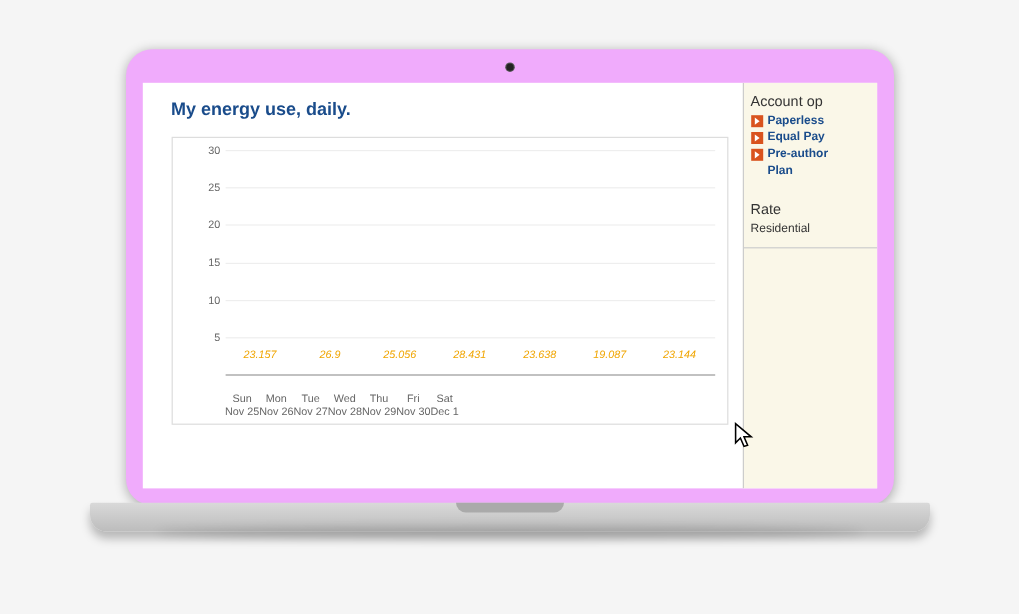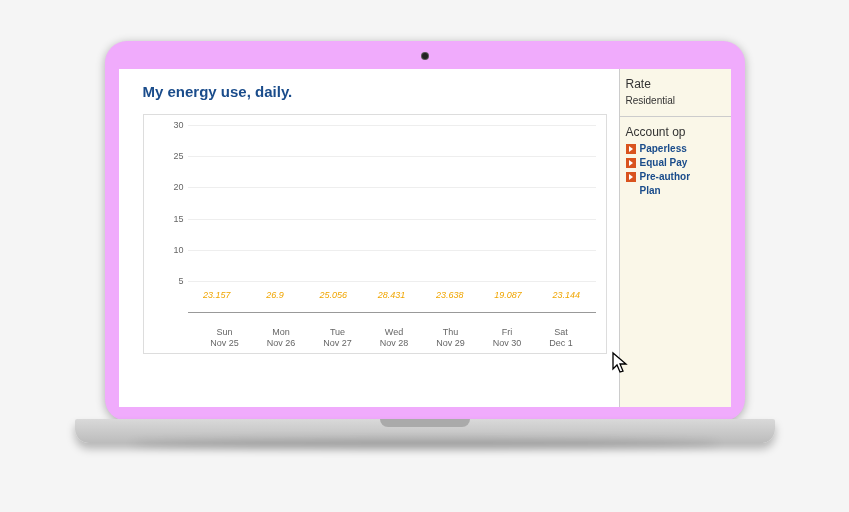--- a/index.html
+++ b/index.html
@@ -116,21 +116,21 @@
     margin-bottom:12px;
     white-space:nowrap;
     font-style:italic;
   }
   .bar {
     width:80%;
     background:#f6c613;
   }
   .xlabels {
     position:absolute; left:44px; right:10px; bottom:4px;
-    display:flex; justify-content:center;gap:28px;
+    display:flex; justify-content:flex-start;
   }
   .xlabel { font-size:9px; color:#666; text-align:center; line-height:1.2; }
 
   .side {
     width:112px;
     background:#faf7e8;
     border-left:1px solid #ccc;
     font-size:10px;
     overflow:hidden;
   }
@@ -246,40 +246,40 @@
               </div>
               <div class="xlabel">
                 <div>Sat</div>
                 <div>Dec 1</div>
               </div>
             </div>
         </div>
       </div>
 
       <div class="side">
-        <div class="side-section">
-          <div class="side-title">Rate</div>
-          <div class="side-row">Residential</div>
-        </div>
         <div class="side-section" style="border-bottom:none">
           <div class="side-title">Account op</div>
           <div class="link-row">
             <span class="arrow-icon"></span>
             <span>Paperless</span>
           </div>
           <div class="link-row">
             <span class="arrow-icon"></span>
             <span>Equal Pay</span>
           </div>
           <div class="link-row">
             <span class="arrow-icon"></span>
             <span>Pre-author</span>
           </div>
           <div class="link-row" style="font-weight:bold;color:#1a4c8b;padding-left:14px;">Plan</div>
         </div>
+        <div class="side-section">
+          <div class="side-title">Rate</div>
+          <div class="side-row">Residential</div>
+        </div>
       </div>
 
       <svg class="cursor" viewBox="0 0 20 24">
         <path d="M2 2 L2 18 L6 14 L9 21 L12 20 L9 13 L15 13 Z" fill="#fff" stroke="#000" stroke-width="1.3"></path>
       </svg>
 
     </div>
   </div>
   <div class="base"></div>
 </div>

